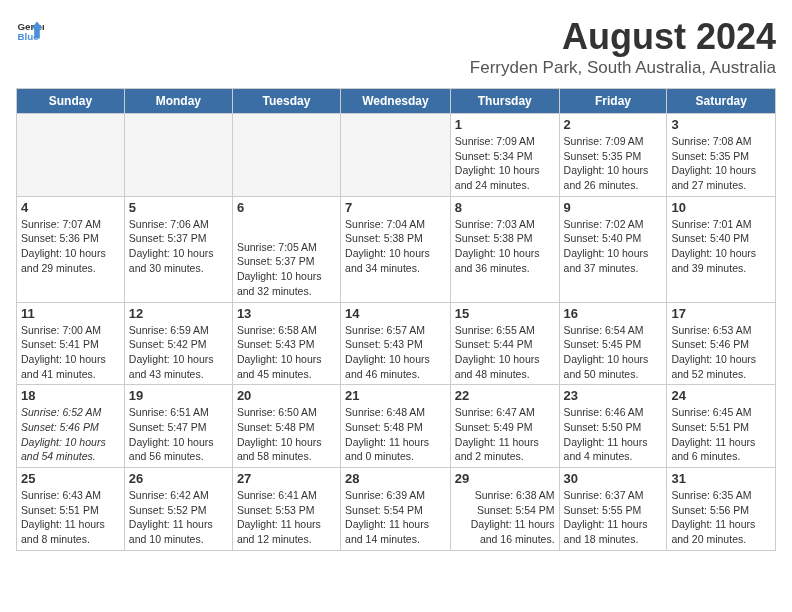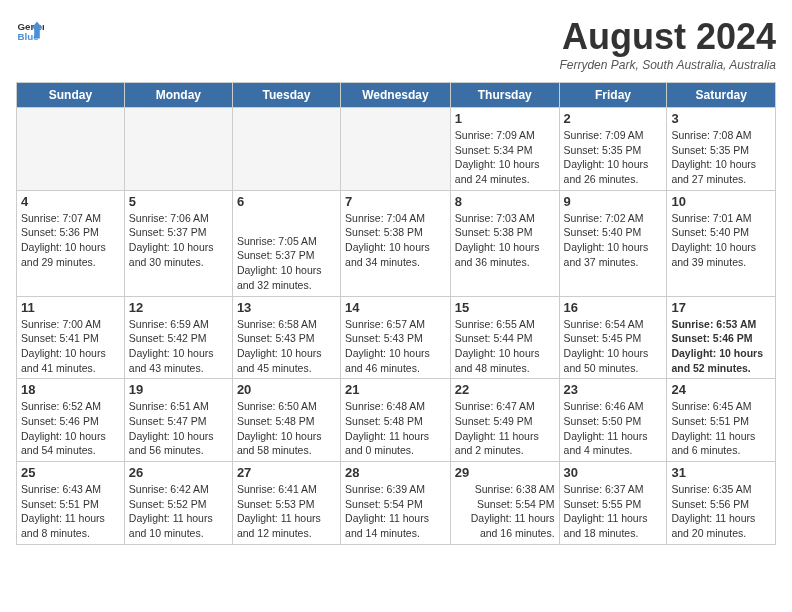--- a/index.html
+++ b/index.html
@@ -28,23 +28,22 @@
     .title-area {
       text-align: right;
       margin-left: 48px;
     }
     .cal-title {
       font-size: 36px;
       font-weight: bold;
       color: #333;
     }
     .cal-subtitle {
-      font-size: 12px;
+      font-size: 17px;
       color: #555;
-      font-style: italic;
     }
     table {
       width: 100%;
       border-collapse: collapse;
       font-size: 11px;
       padding-left: 24px;
     }
     .day-header {
       background: #3a6ea5;
       color: #fff;
@@ -225,30 +224,30 @@
         </td>
         <td class="has-data">
           <div class="day-num">16</div>
           <div class="day-info" style="white-space: pre-line;">Sunrise: 6:54 AM
 Sunset: 5:45 PM
 Daylight: 10 hours
 and 50 minutes.</div>
         </td>
         <td class="has-data">
           <div class="day-num">17</div>
-          <div class="day-info" style="white-space: pre-line; font-weight: bold;">Sunrise: 6:53 AM
+          <div class="day-info" style="white-space: pre-line;">Sunrise: 6:53 AM
 Sunset: 5:46 PM
 Daylight: 10 hours
 and 52 minutes.</div>
         </td>
       </tr>
       <tr>
         <td class="has-data">
           <div class="day-num">18</div>
-          <div class="day-info" style="white-space: pre-line;">Sunrise: 6:52 AM
+          <div class="day-info" style="white-space: pre-line; font-style: italic;">Sunrise: 6:52 AM
 Sunset: 5:46 PM
 Daylight: 10 hours
 and 54 minutes.</div>
         </td>
         <td class="has-data">
           <div class="day-num">19</div>
           <div class="day-info" style="white-space: pre-line;">Sunrise: 6:51 AM
 Sunset: 5:47 PM
 Daylight: 10 hours
 and 56 minutes.</div>

